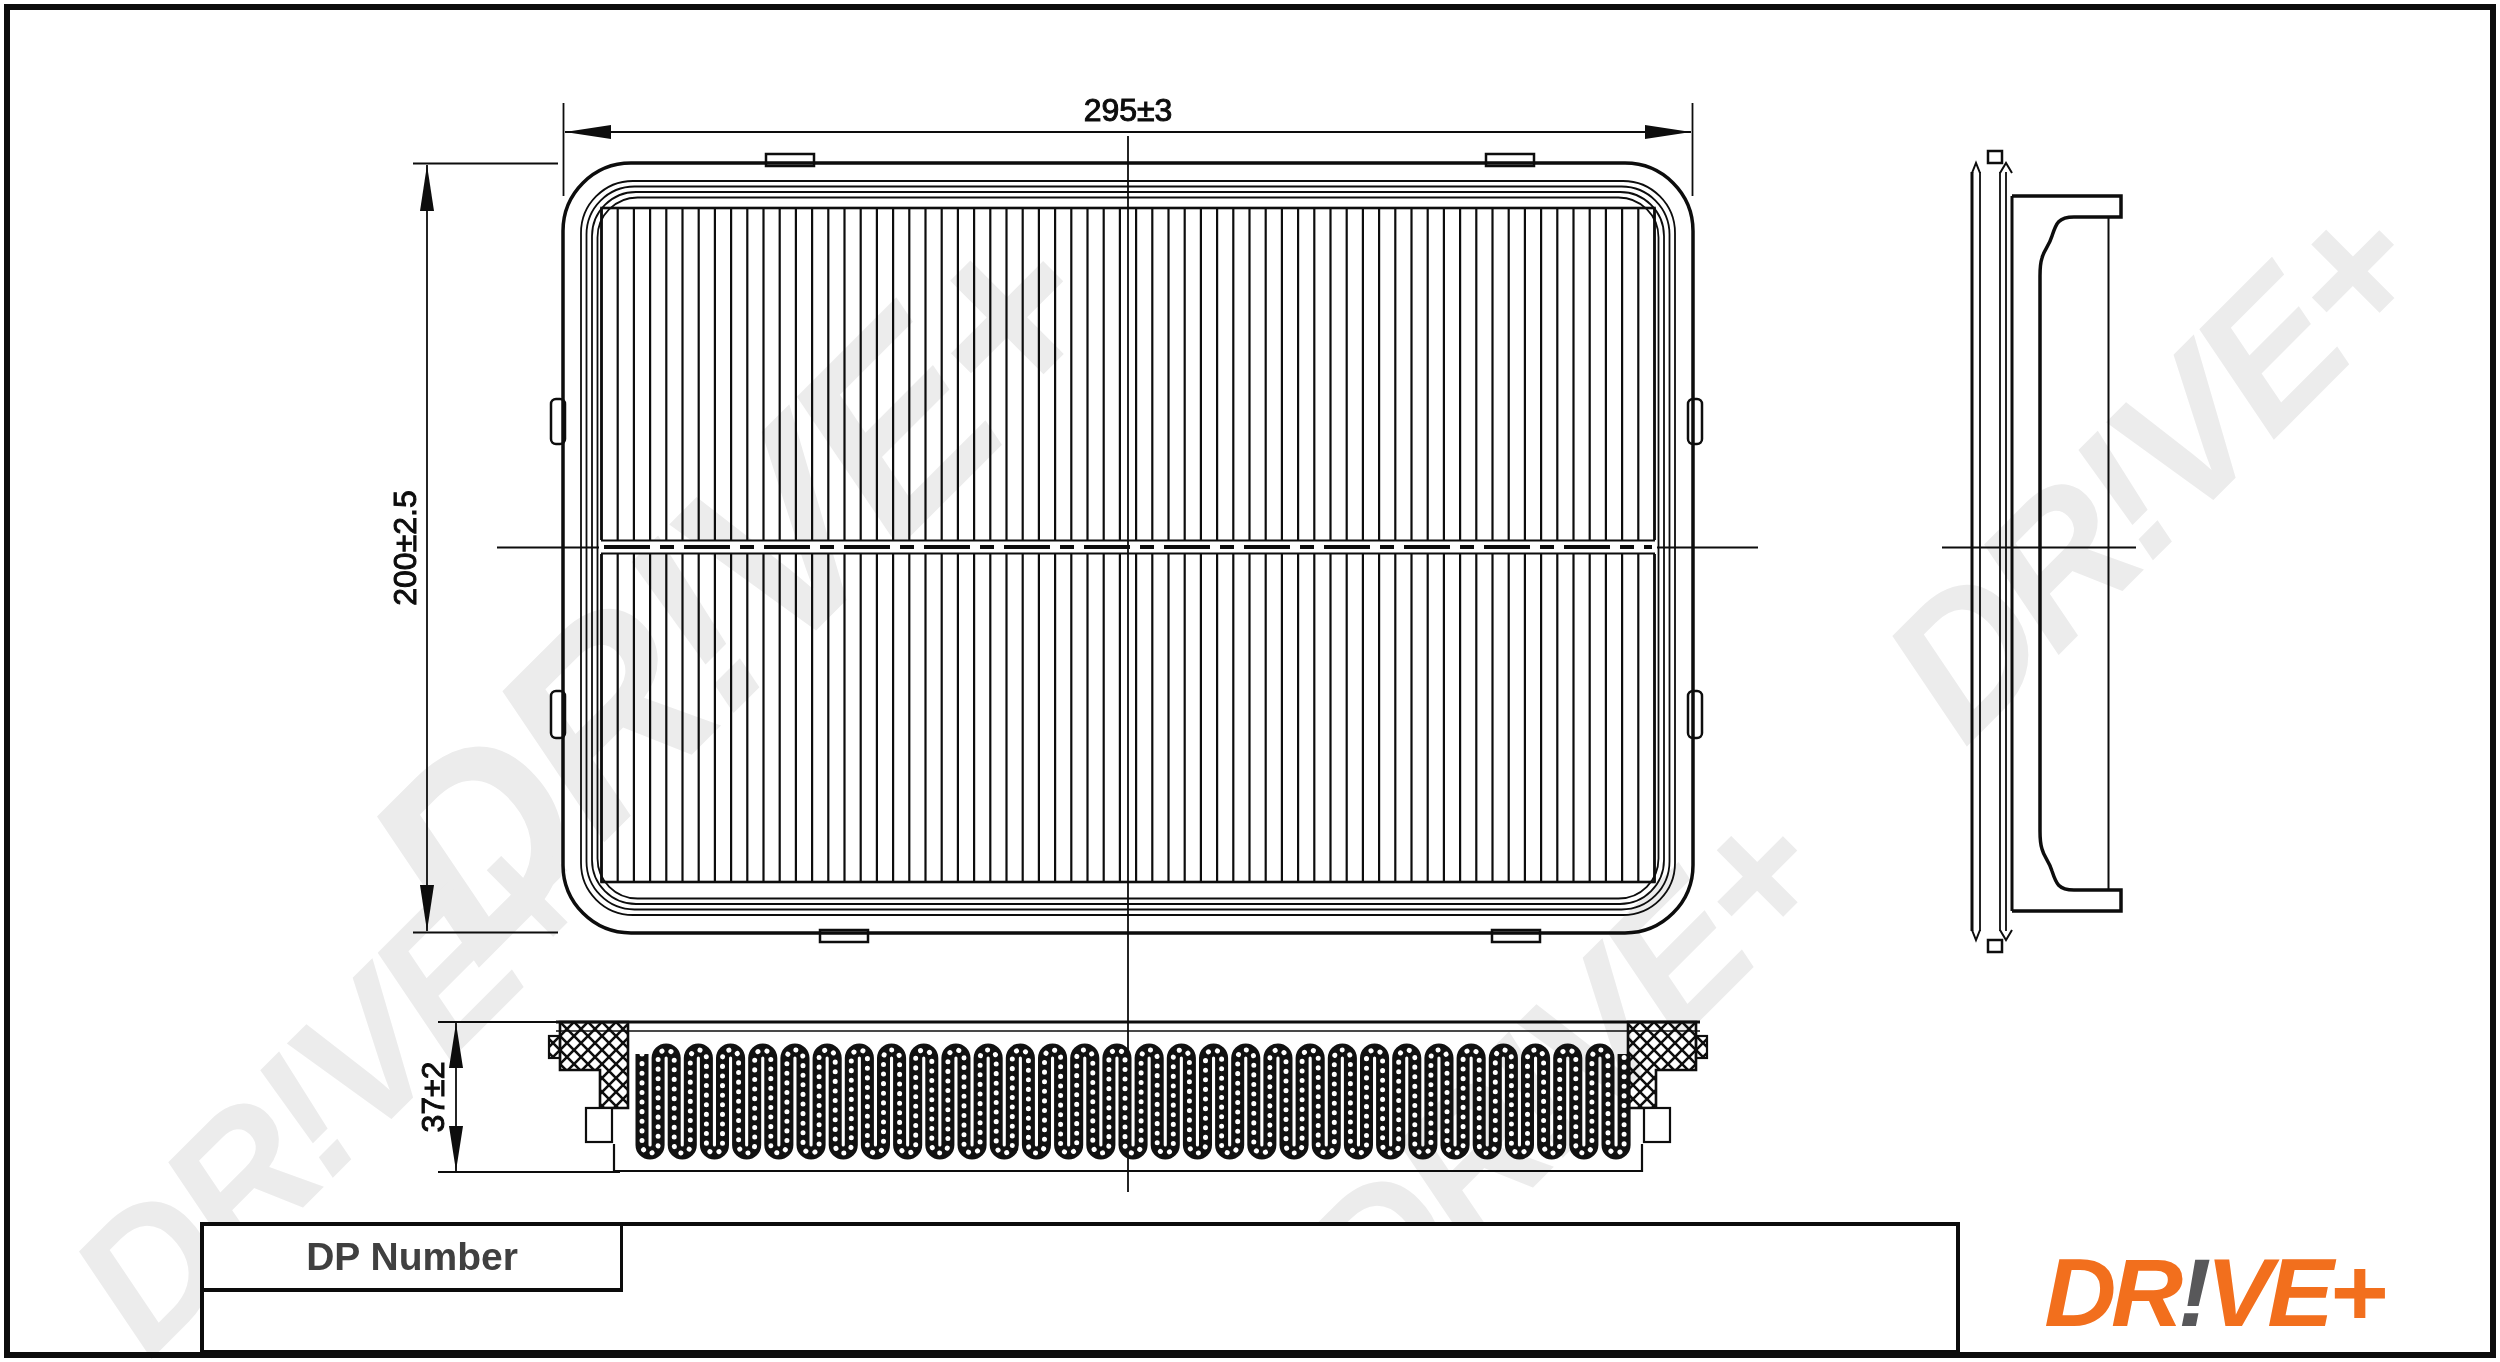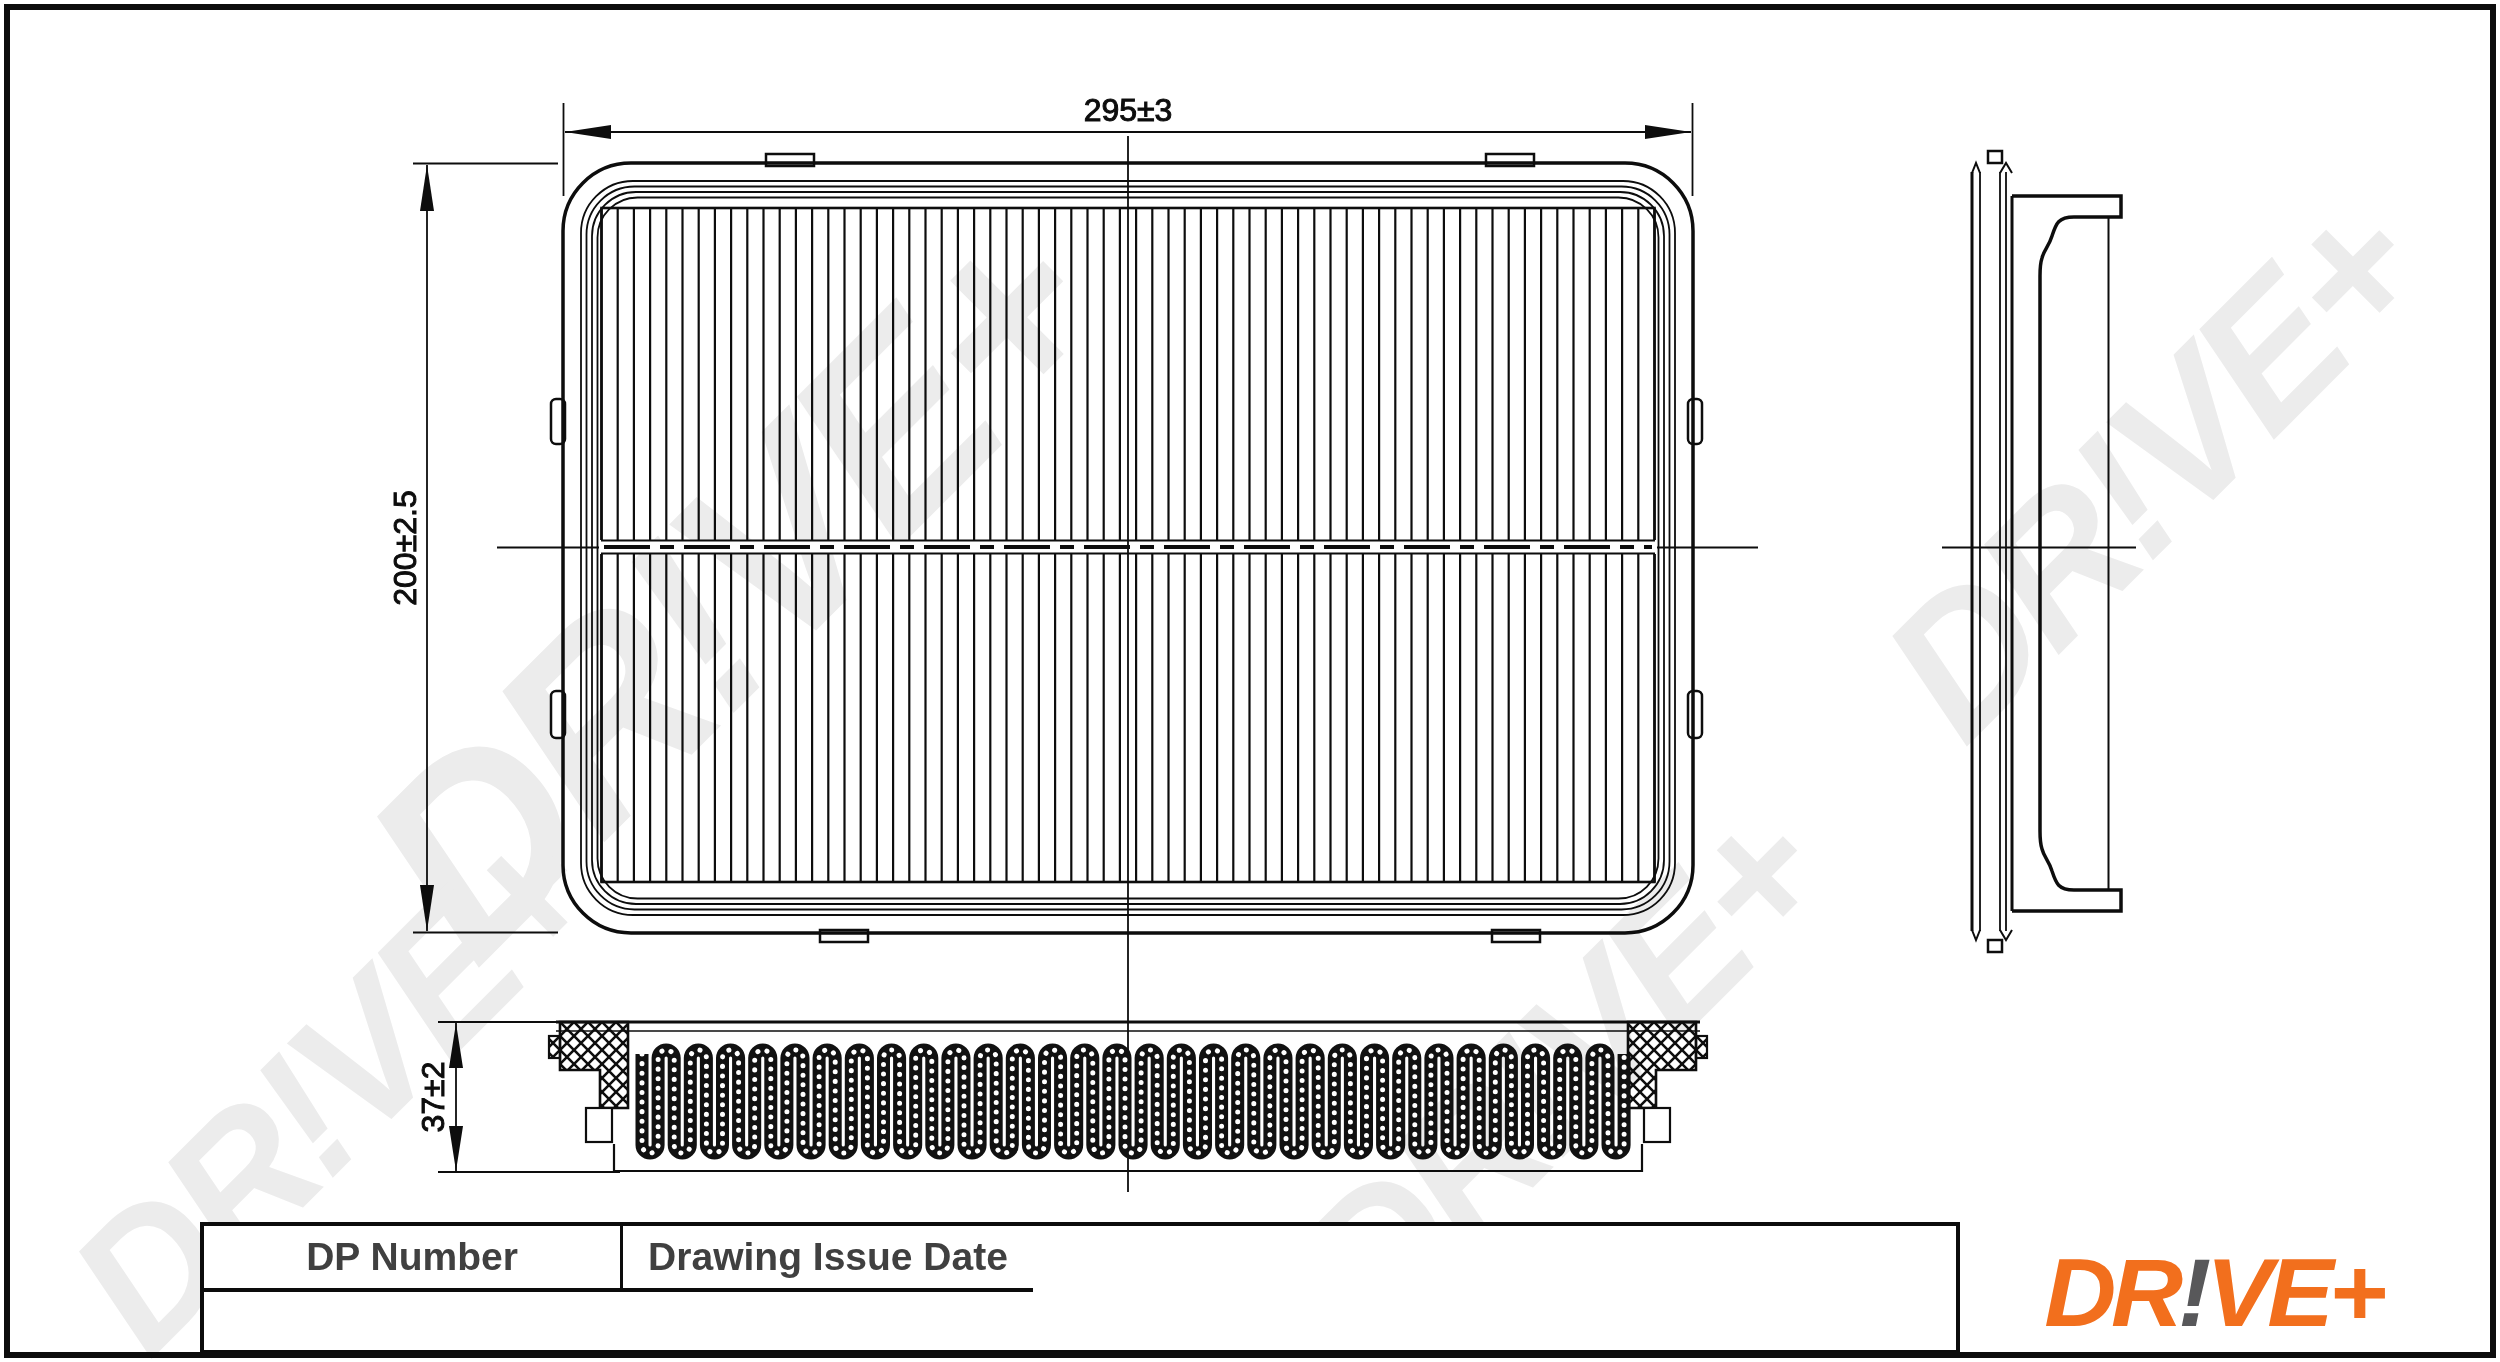--- a/index.html
+++ b/index.html
@@ -236,21 +236,20 @@
       <line x1="438" y1="1172" x2="620" y2="1172" stroke-width="1.8"></line>
       <line x1="456" y1="1023" x2="456" y2="1171" stroke-width="1.8"></line>
       <polygon points="456,1023 449,1068 463,1068" fill="#0d0d0d" stroke="none"></polygon>
       <polygon points="456,1171 449,1126 463,1126" fill="#0d0d0d" stroke="none"></polygon>
       <text class="dim-text" transform="translate(444 1097) rotate(-90)" text-anchor="middle">37±2</text>
     </g>
   </svg>
 
   <div class="title-block">
     <div class="tb-cell hdr">DP Number</div>
-    <div class="tb-cell hdr last">Drawing Issue Date</div>
   </div>
 
   <div class="logo">
     <span>DR</span>
       <span class="excl">!</span>
       <span>VE+</span>
   </div>
 
   <div class="page-border"></div>
 </div>

